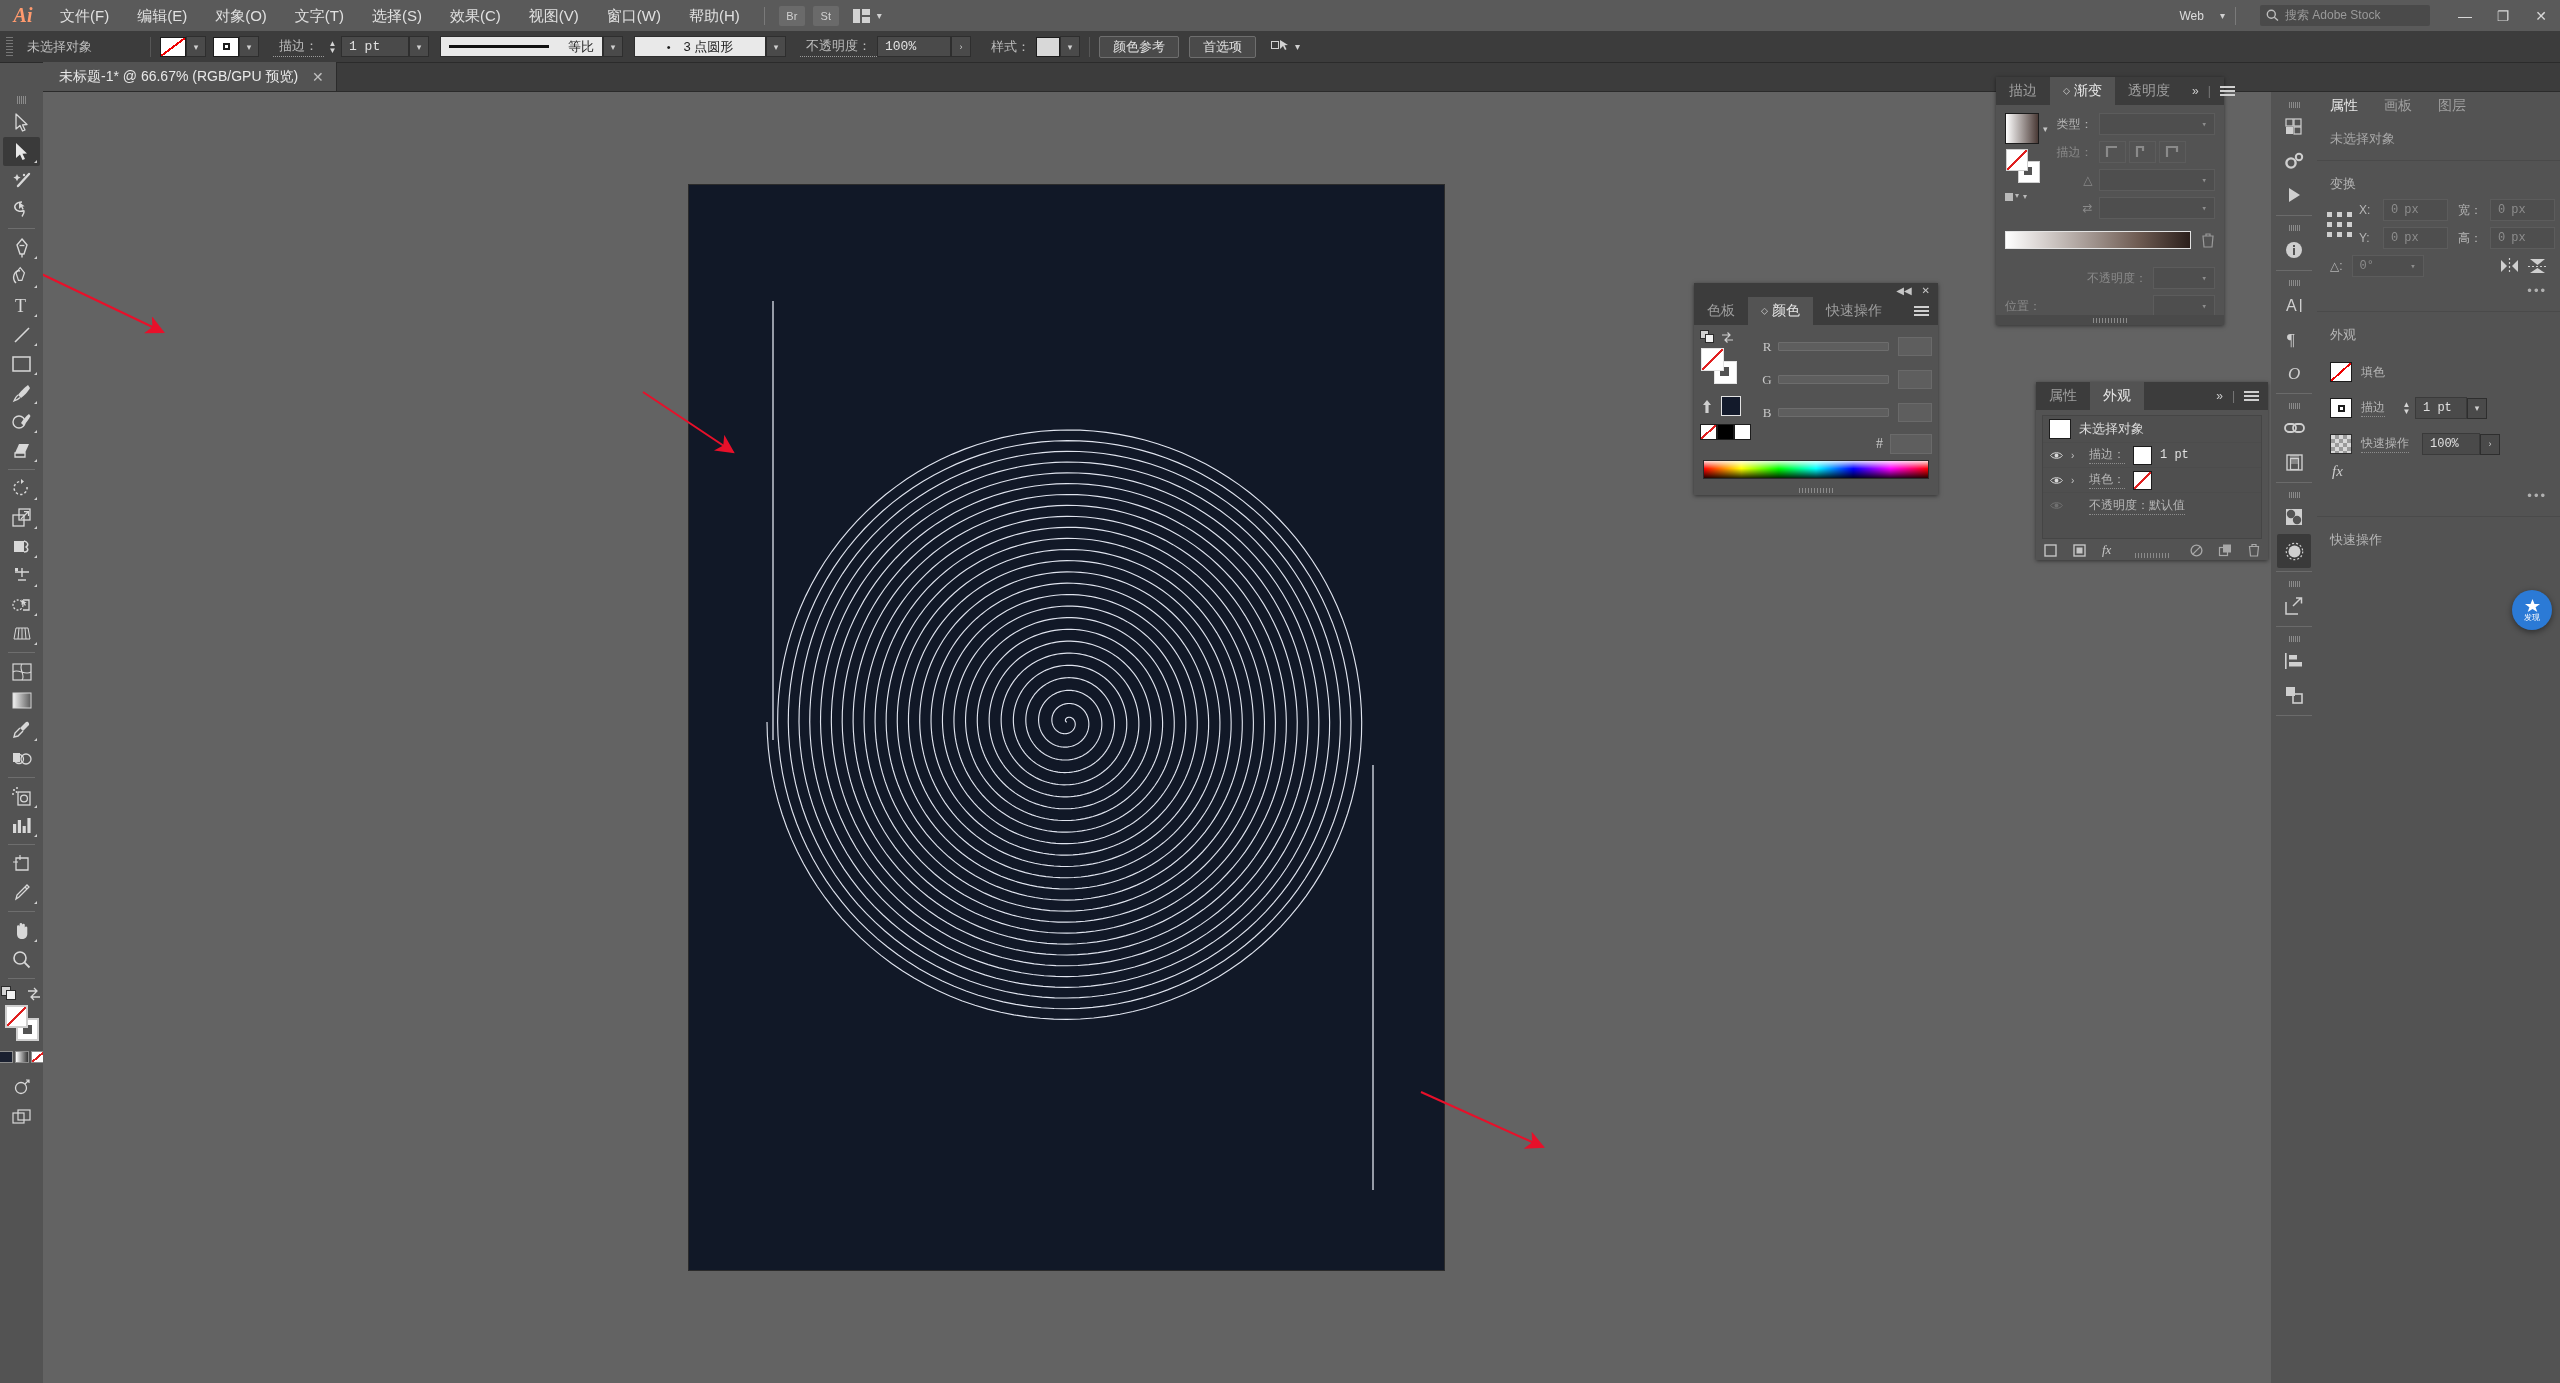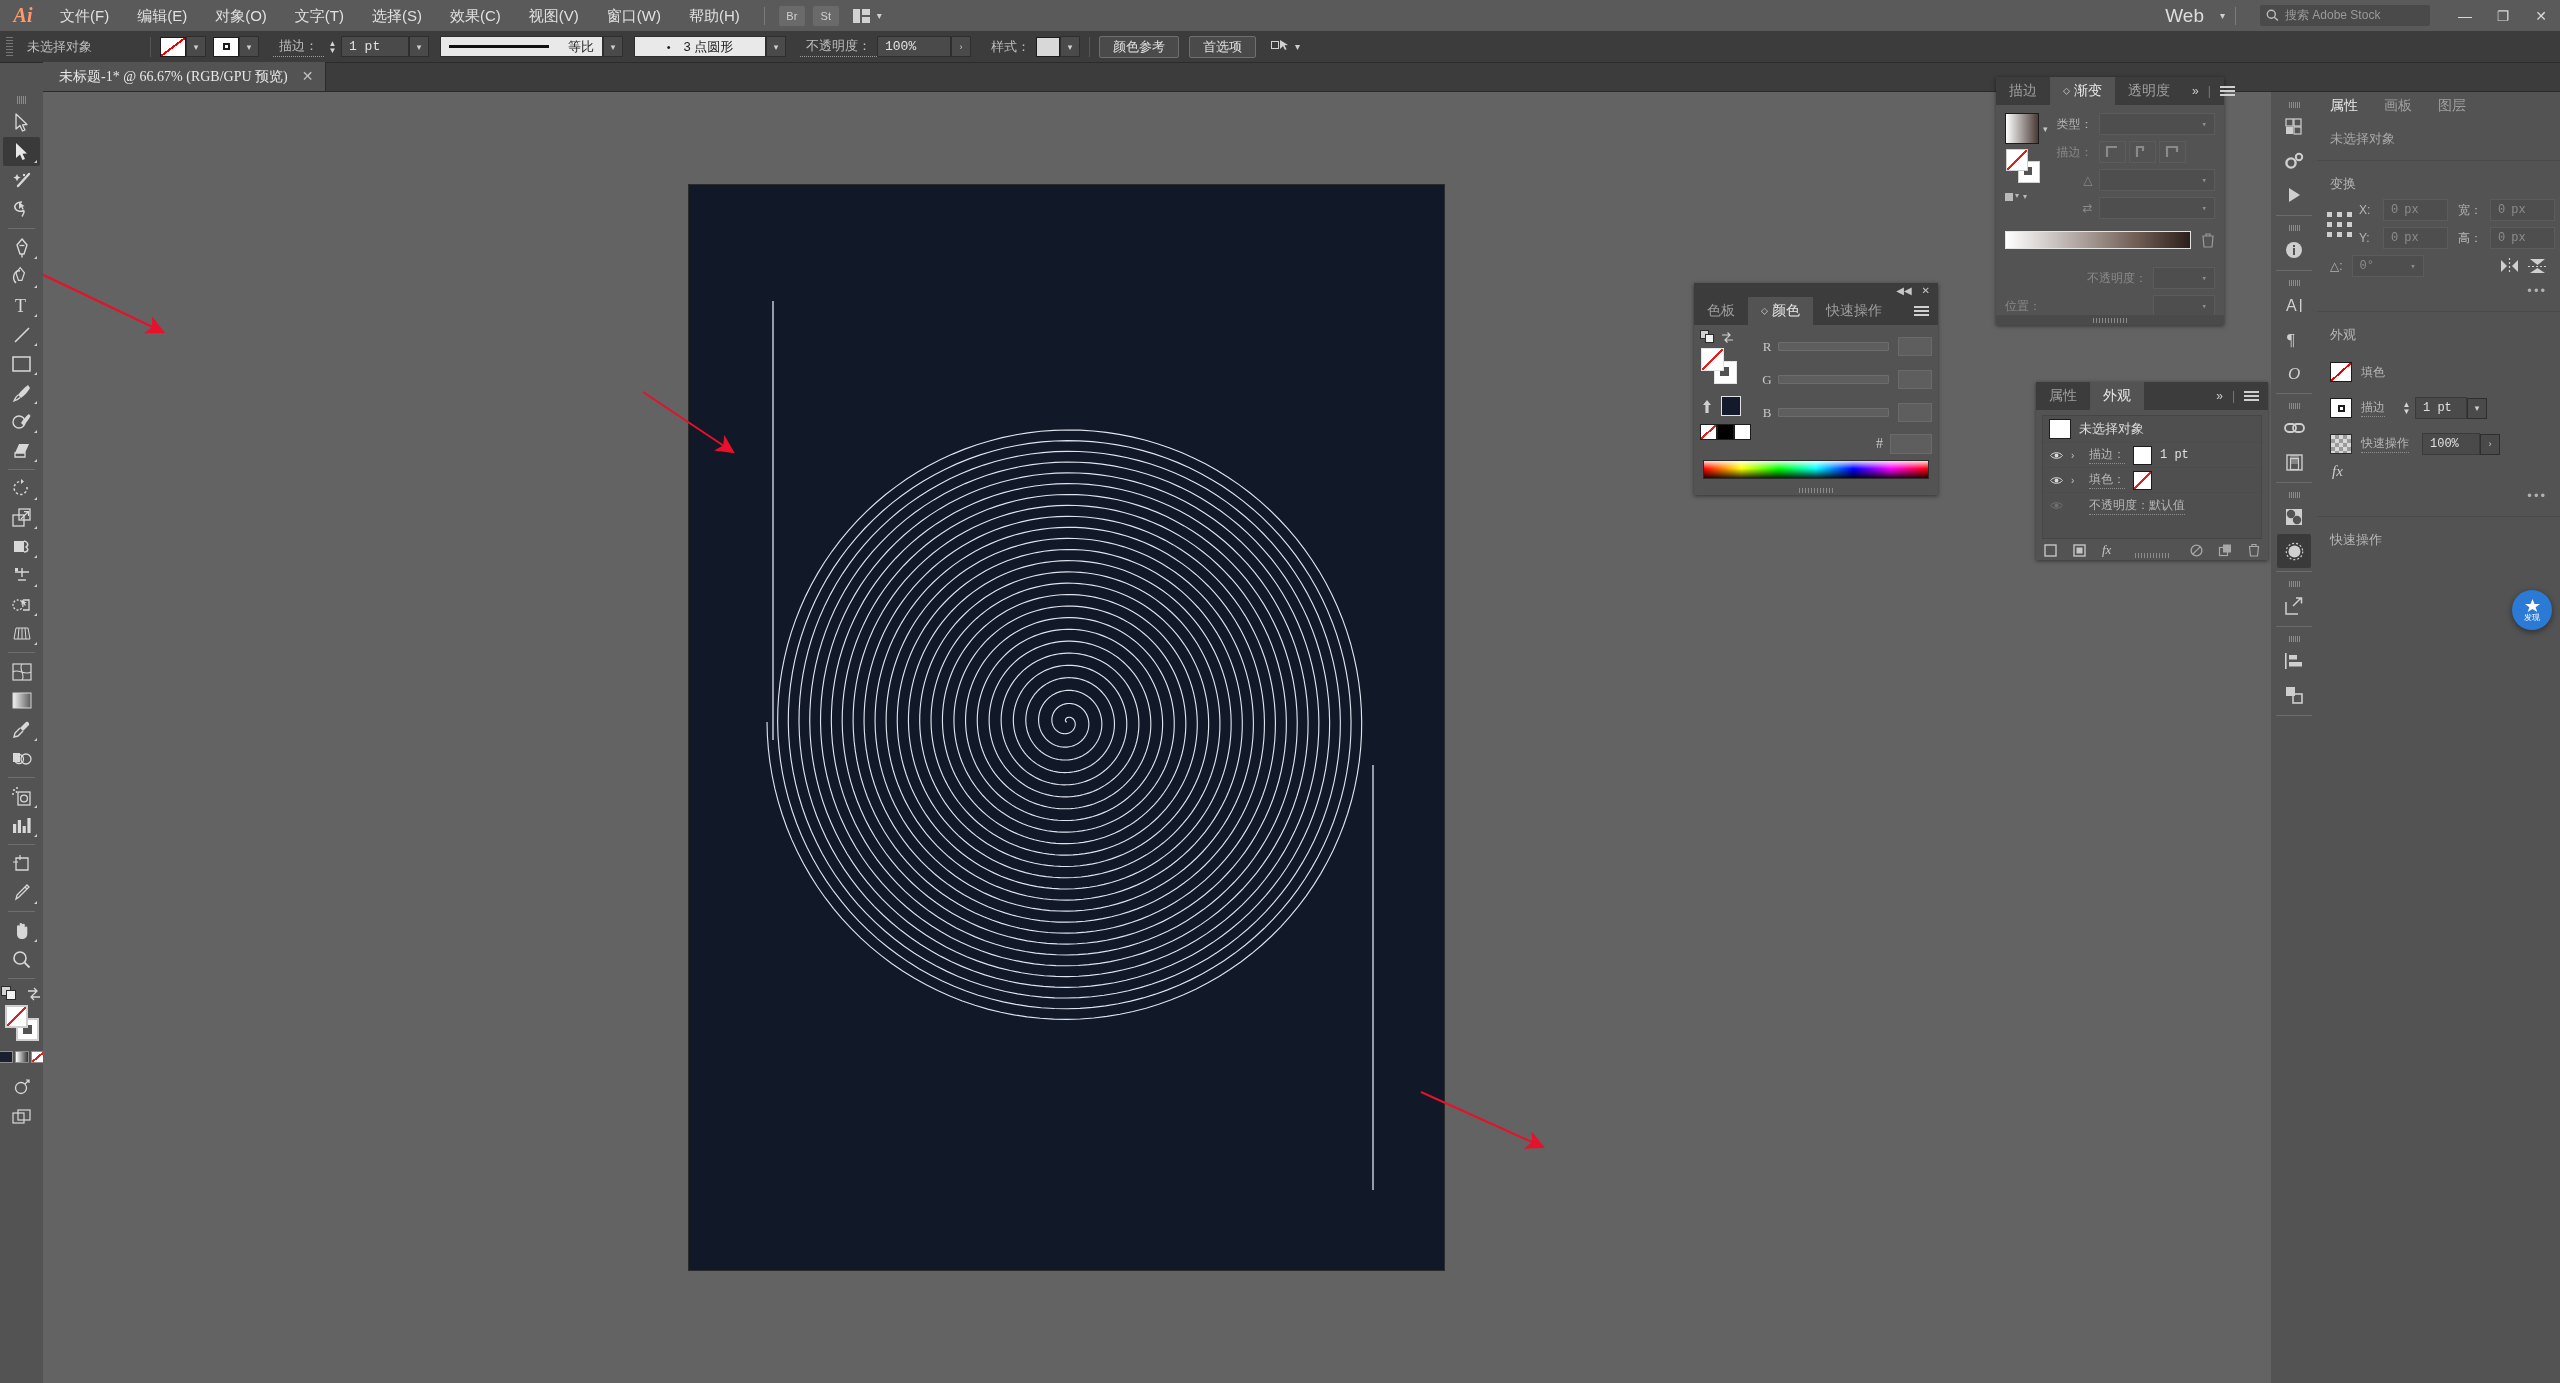--- a/index.html
+++ b/index.html
@@ -27,21 +27,21 @@
     padding:0 14px; height:31px; line-height:31px; font-size:15px; color:#e0e0e0;
     white-space:nowrap; cursor:default;
   }
   .menu-sep { width:1px; height:18px; background:#7a7a7a; margin:0 10px; }
   .mb-btn {
     width:26px; height:20px; background:#6a6a6a; border-radius:2px;
     display:flex; align-items:center; justify-content:center;
     font-size:11px; color:#d0d0d0; margin:0 4px;
   }
   .ws-area { margin-left:auto; display:flex; align-items:center; height:31px; }
-  .ws-label { font-size:19px; color:#ddd; padding:0 8px; }
+  .ws-label { font-size:12px; color:#ddd; padding:0 8px; }
   .search-box {
     width:170px; height:21px; background:#4a4a4a; border-radius:2px;
     display:flex; align-items:center; padding:0 6px; margin-left:14px; gap:6px;
   }
   .search-box .ph { font-size:12px; color:#9a9a9a; white-space:nowrap; }
   .win-btns { display:flex; align-items:center; margin-left:16px; }
   .win-btn { width:38px; height:31px; display:flex; align-items:center; justify-content:center;
              font-size:14px; color:#d8d8d8; }
 
   
@@ -81,21 +81,20 @@
   .btn-pill {
     height:22px; border:1px solid #6e6e6e; border-radius:2px; background:#4a4a4a;
     display:flex; align-items:center; padding:0 13px; font-size:13px; color:#e0e0e0; white-space:nowrap;
   }
 
   
   .tabbar {
     position:absolute; left:43px; top:63px; width:2517px; height:29px;
     background:#3c3c3c; display:flex; align-items:flex-end;
     border-bottom:1px solid #2b2b2b;
-    font-family:Liberation Serif, serif;
   }
   .doctab {
     height:29px; background:#535353; display:flex; align-items:center;
     padding:0 12px 0 16px; gap:14px; border-right:1px solid #2b2b2b;
   }
   .doctab .t { font-size:14px; color:#e8e8e8; white-space:nowrap; }
   .doctab .x { font-size:14px; color:#c0c0c0; }
 
   
   .toolbar {

